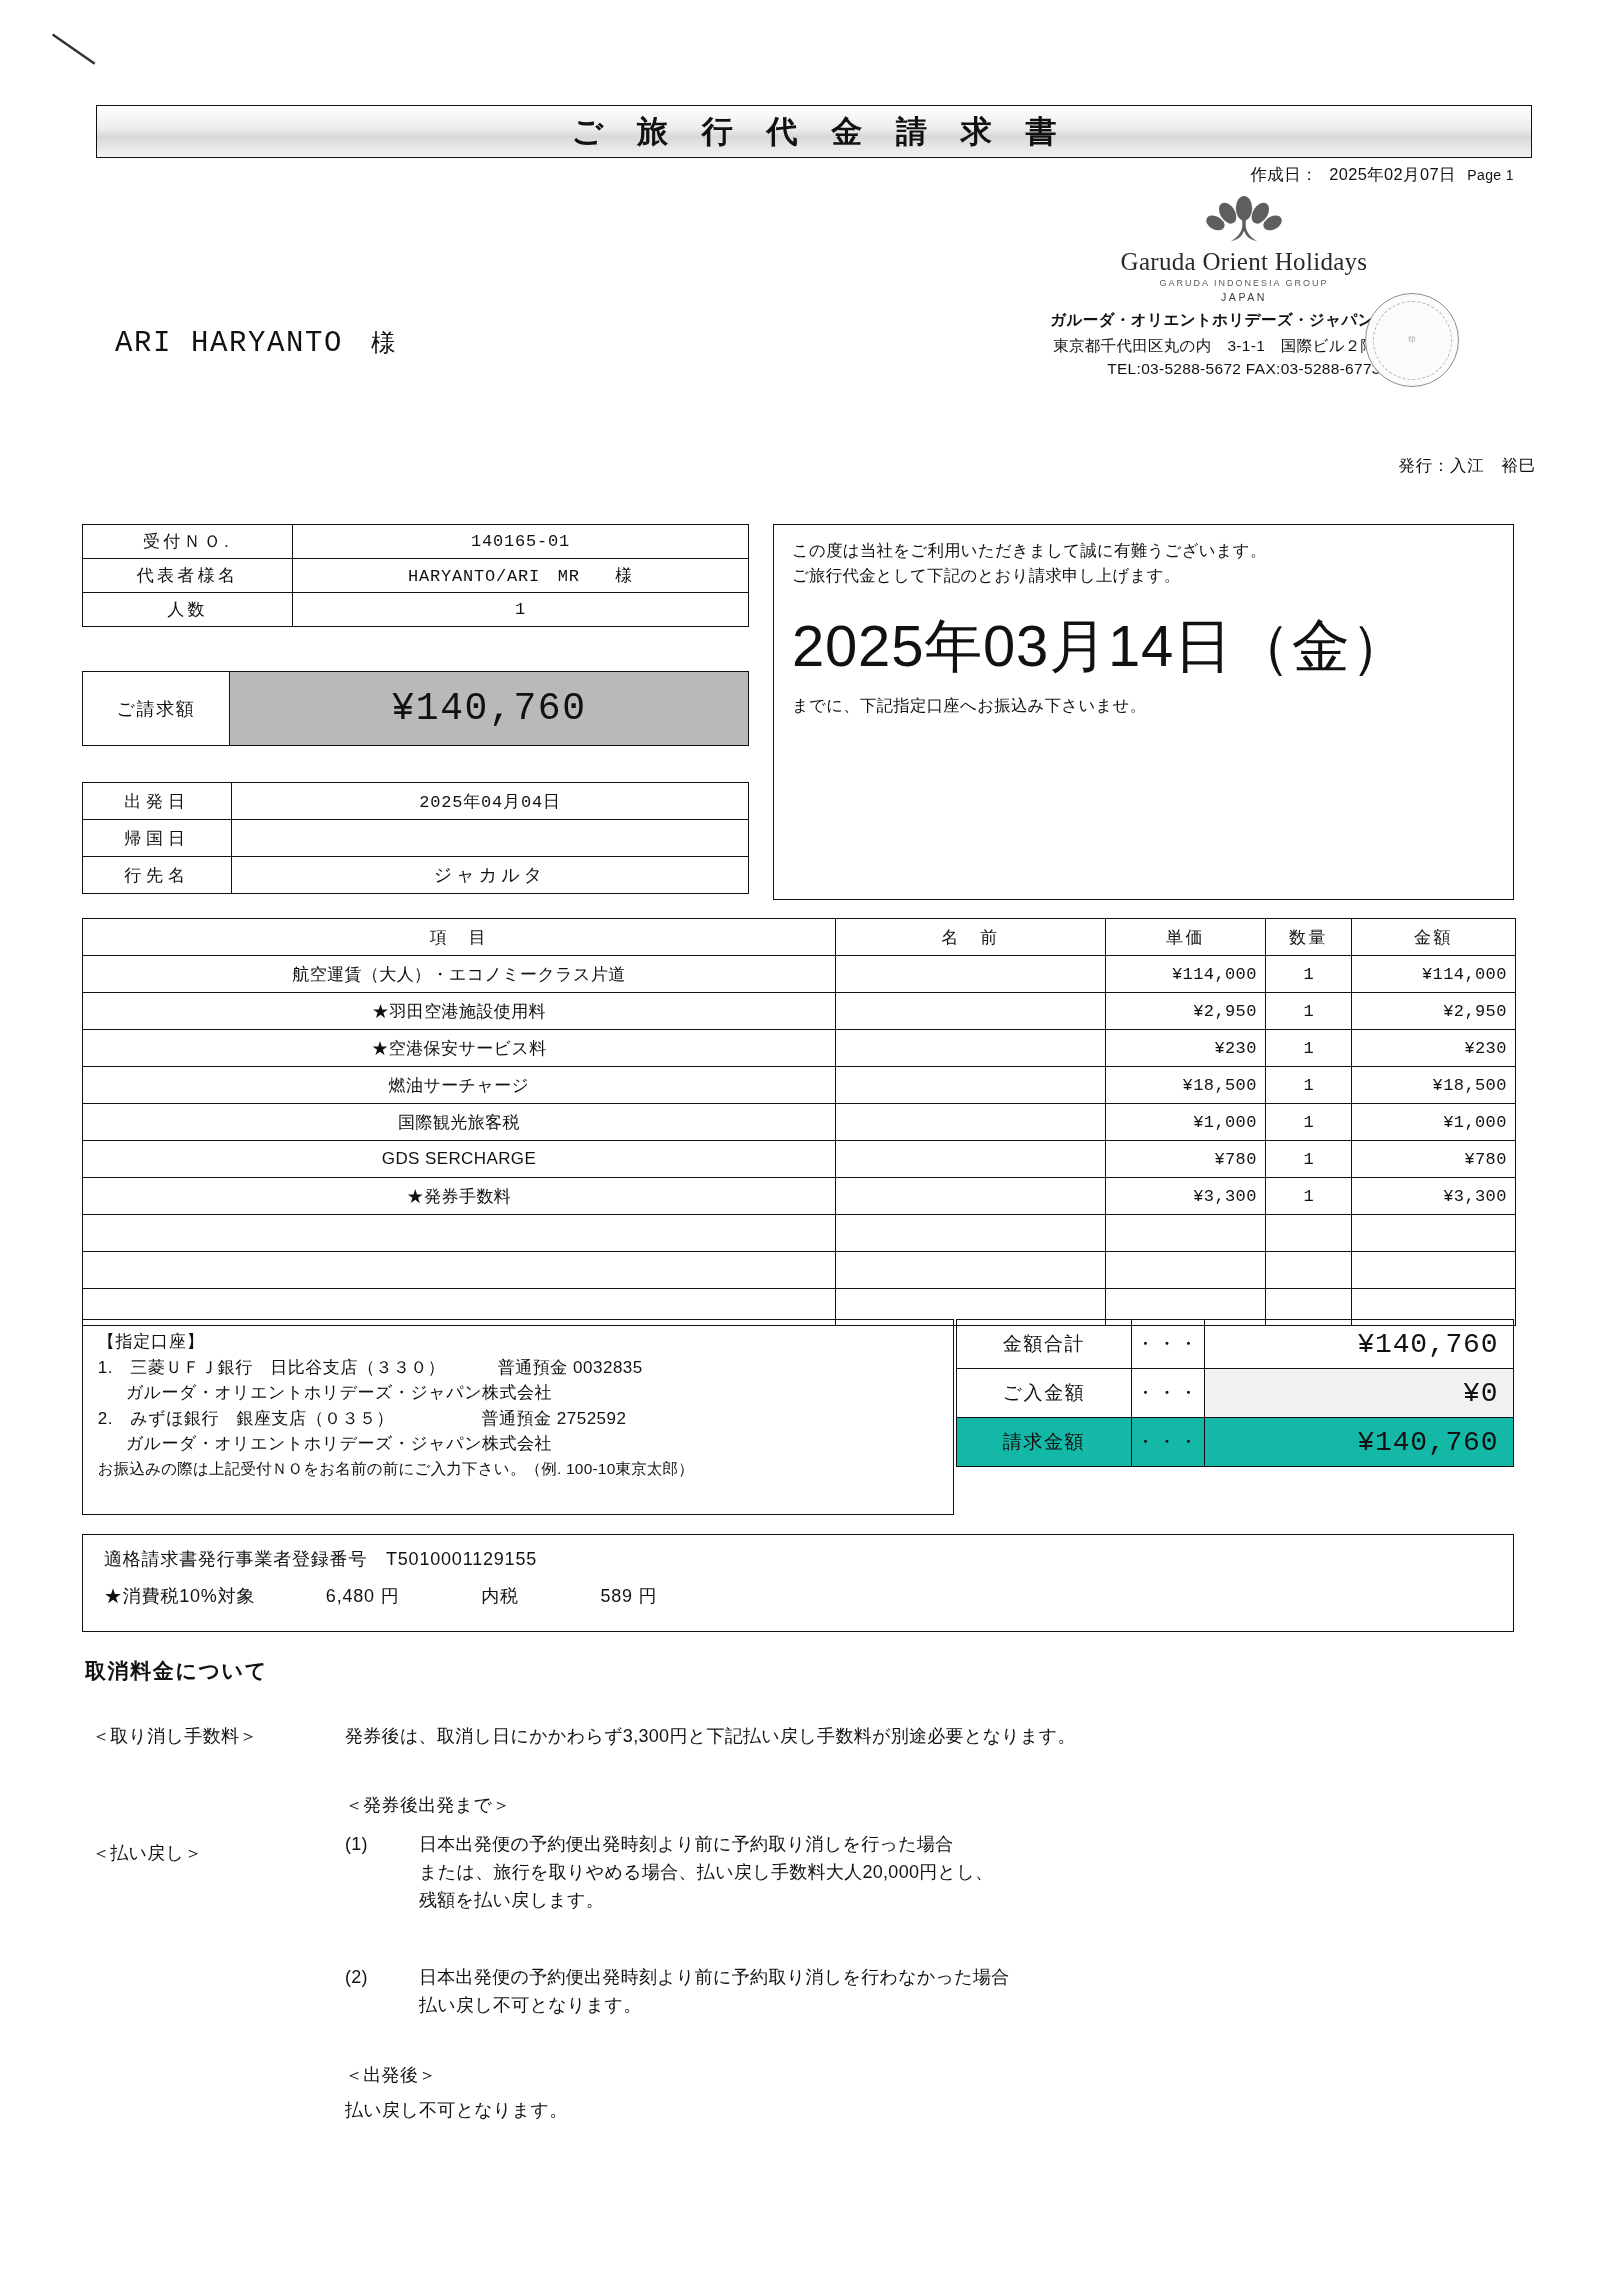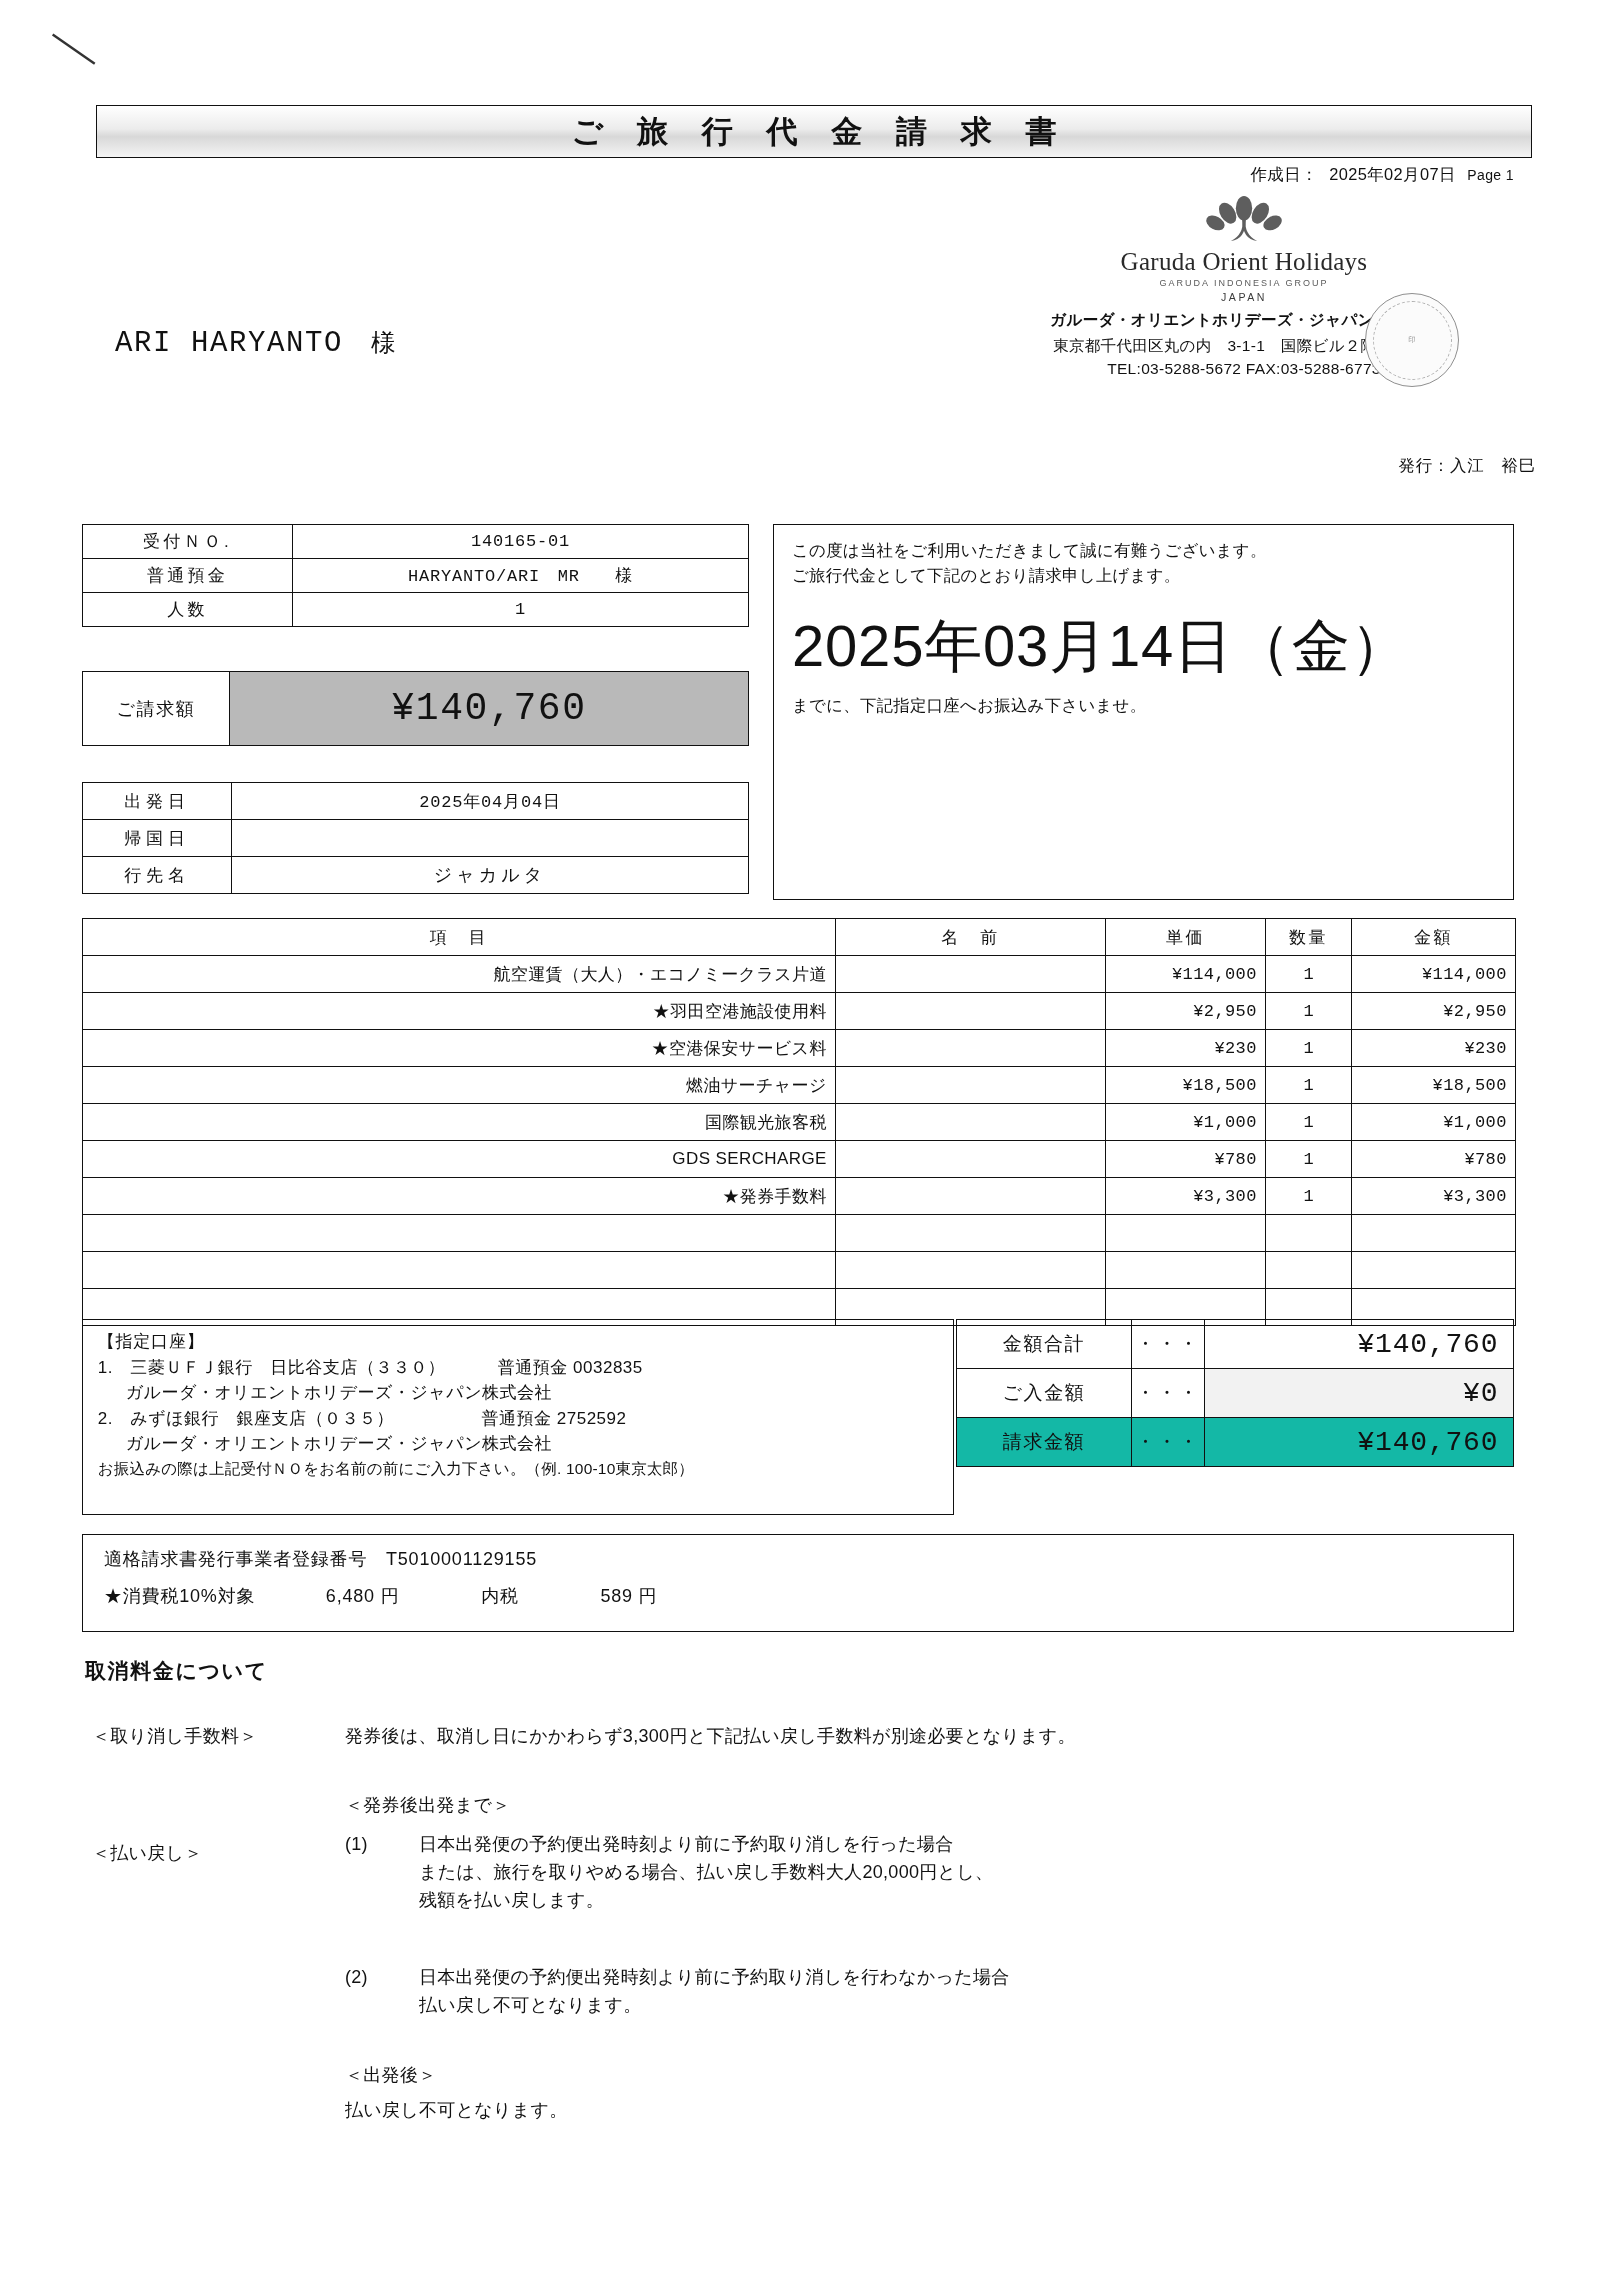--- a/index.html
+++ b/index.html
@@ -269,21 +269,21 @@
     border: 1.1px solid #111;
     font-size: 17px;
     height: 36px;
     padding: 0 8.2px;
   }
   .items th {
     text-align: center;
     font-weight: normal;
     letter-spacing: 2.5px;
   }
-  .items td.desc { text-align: right; letter-spacing: 0.4px; }
+  .items td.desc { text-align: center; letter-spacing: 0.4px; }
   .items td.name { }
   .items td.num {
     text-align: right;
     font-family: "Liberation Mono", monospace;
     letter-spacing: 0.4px;
   }
   .items td.qty {
     text-align: center;
     font-family: "Liberation Mono", monospace;
   }
@@ -427,21 +427,21 @@
     <span>ARI HARYANTO</span><span class="sama">様</span>
   </div>
 
   <table class="tbl info-table">
     <tbody>
         <tr>
       <td class="lbl">受付ＮＯ.</td>
       <td class="val">140165-01</td>
     </tr>
     <tr>
-      <td class="lbl">普通預金</td>
+      <td class="lbl">代表者様名</td>
       <td class="val">HARYANTO/ARI　MR　　様</td>
     </tr>
     <tr>
       <td class="lbl">人数</td>
       <td class="val">1</td>
     </tr>
   </tbody>
     </table>
 
   <div class="amount-box">

